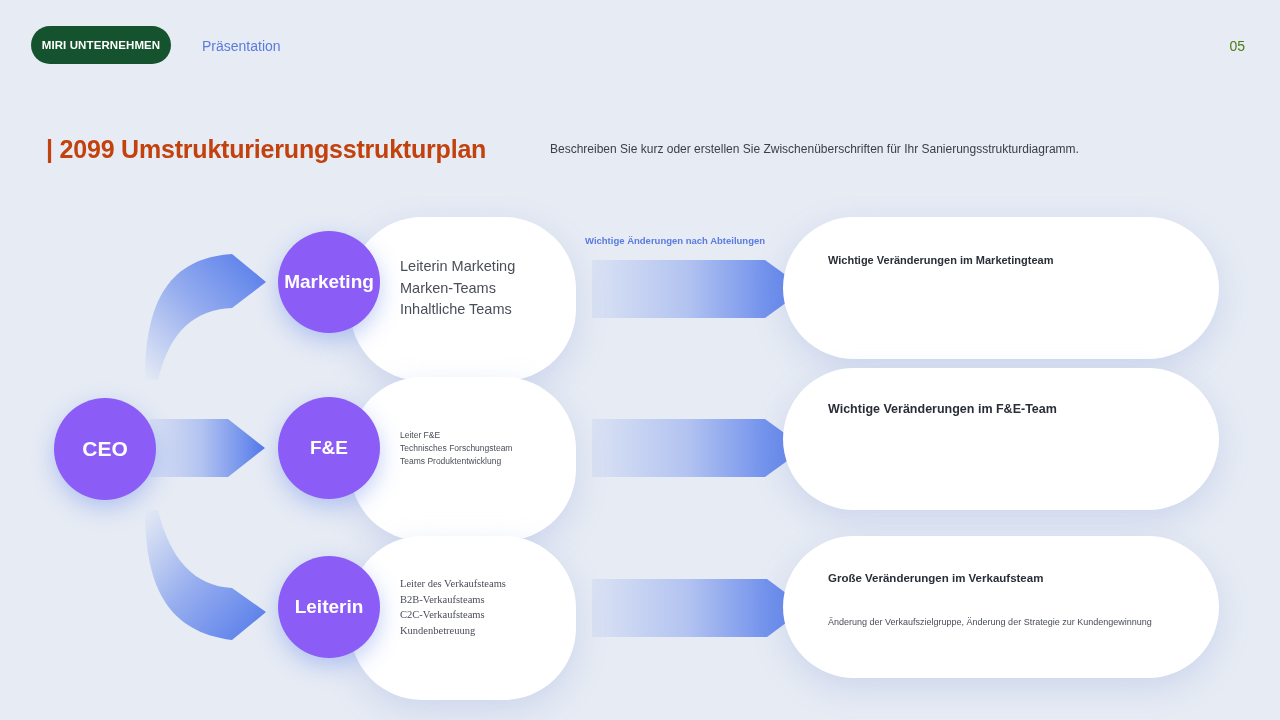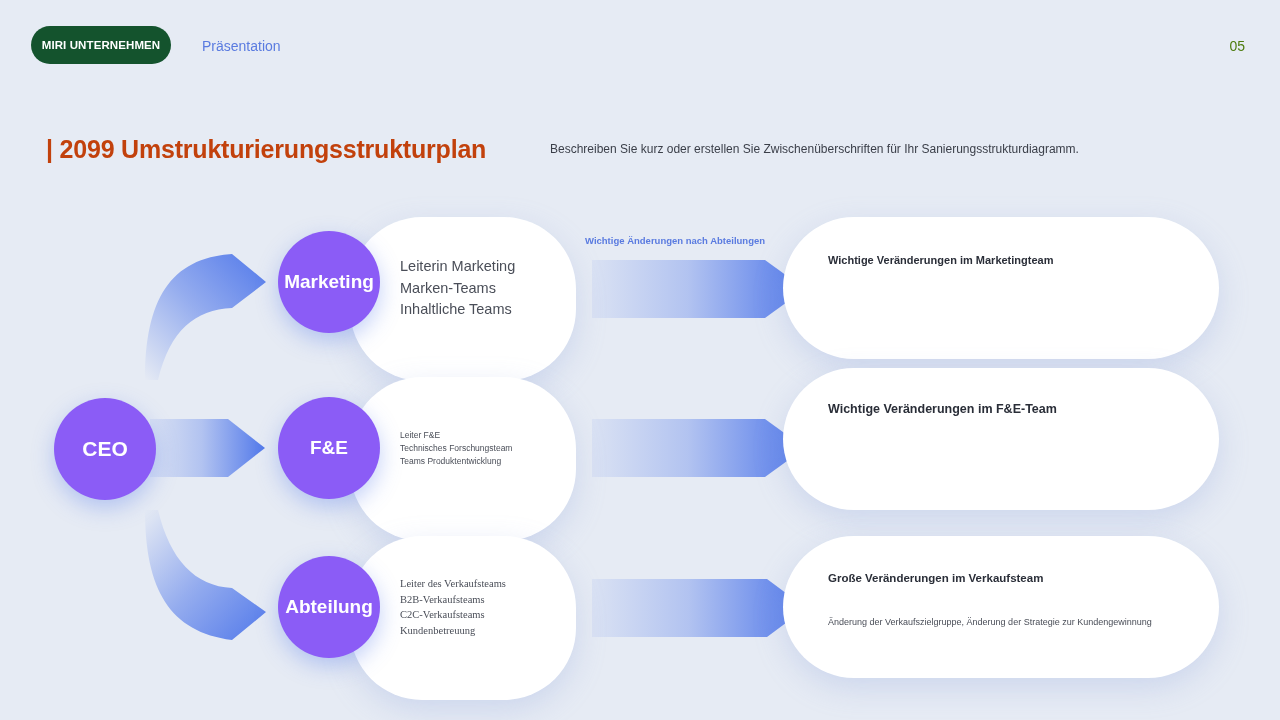--- a/index.html
+++ b/index.html
@@ -124,21 +124,21 @@
   <div class="team-list" style="top:52px; font-size:8.5px; line-height:13px;">
     <div>Leiter F&amp;E</div>
     <div>Technisches Forschungsteam</div>
     <div>Teams Produktentwicklung</div>
   </div>
 </div>
 <div class="pill change-pill" style="top:368px;">
   <div class="change-title" style="top:34px; font-size:12.5px;">Wichtige Veränderungen im F&amp;E-Team</div>
 </div>
 
-<div class="circle dept" style="top:556px;">Abteilung</div>
+<div class="circle dept" style="top:556px;">Leiterin</div>
 <div class="pill team-pill" style="top:536px;font-family:Liberation Serif, serif;">
   <div class="team-list" style="top:40px; font-size:10.5px; line-height:15.6px;">
     <div>Leiter des Verkaufsteams</div>
     <div>B2B-Verkaufsteams</div>
     <div>C2C-Verkaufsteams</div>
     <div>Kundenbetreuung</div>
   </div>
 </div>
 <div class="pill change-pill" style="top:536px;">
   <div class="change-title" style="top:36px; font-size:11.5px;">Große Veränderungen im Verkaufsteam</div>

